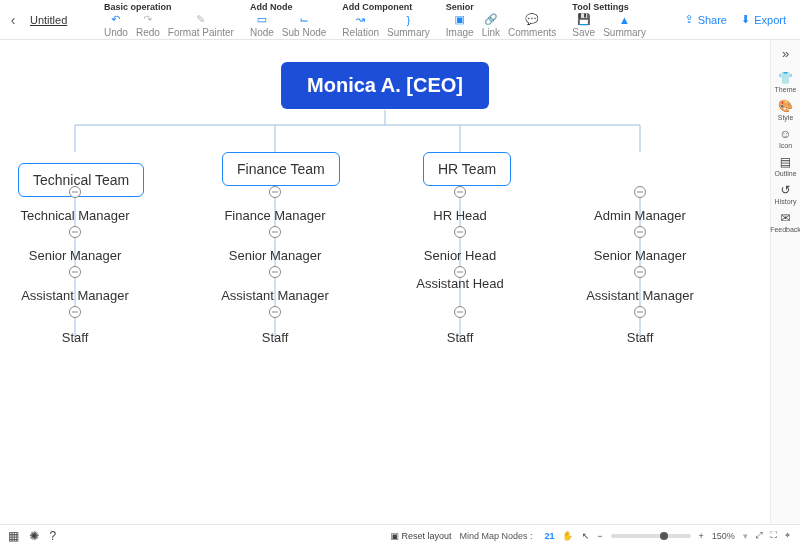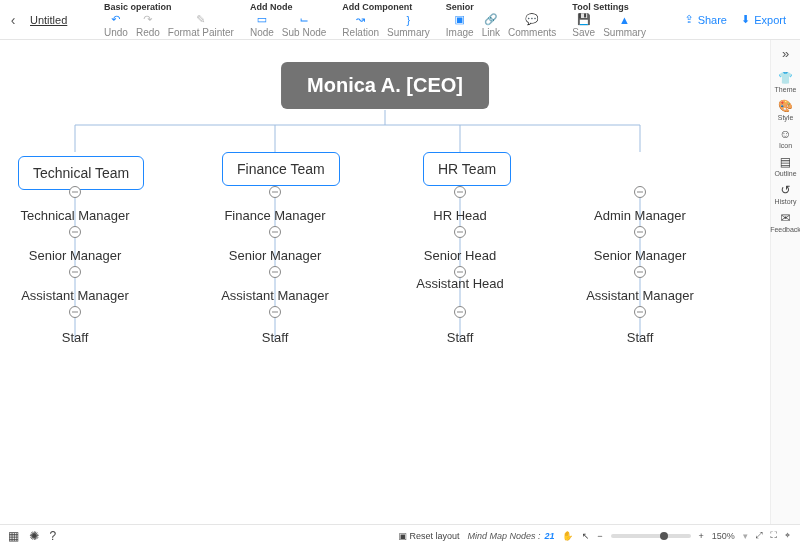--- a/index.html
+++ b/index.html
@@ -18,36 +18,36 @@
   .topbar-right .it{display:flex;align-items:center;gap:4px;cursor:pointer;}
   
   .recent-save{position:absolute;right:32px;top:46px;background:#9aa4ad;color:#fff;font-size:8px;padding:2px 6px;border-radius:3px;display:flex;align-items:center;gap:3px;}
   
   .siderail{position:absolute;right:0;top:40px;width:30px;height:calc(100% - 40px - 22px);border-left:1px solid #eee;background:#fafafa;display:flex;flex-direction:column;align-items:center;padding-top:6px;gap:6px;}
   .siderail .ritem{display:flex;flex-direction:column;align-items:center;gap:1px;color:#555;font-size:7px;cursor:pointer;}
   .siderail .ric{font-size:12px;color:#444;height:14px;display:flex;align-items:center;}
   .collapse-rail{font-size:13px;color:#555;margin-bottom:4px;cursor:pointer;}
   
   .canvas{position:absolute;left:0;top:40px;right:30px;bottom:22px;background:#fff;}
-  .node-root{position:absolute;left:50%;top:22px;transform:translateX(-50%);background:#737373;color:#fff;font-weight:bold;font-size:20px;padding:12px 26px;border-radius:6px;white-space:nowrap;}
+  .node-root{position:absolute;left:50%;top:22px;transform:translateX(-50%);background:#1d4ed8;color:#fff;font-weight:bold;font-size:20px;padding:12px 26px;border-radius:6px;white-space:nowrap;}
   .node-team{position:absolute;border:1.5px solid #1e88ff;border-radius:6px;color:#333;font-size:14px;padding:8px 14px;background:#fff;white-space:nowrap;text-align:center;}
   .child{position:absolute;color:#333;font-size:13px;white-space:nowrap;text-align:center;transform:translateX(-50%);}
   .collapse-dot{position:absolute;width:12px;height:12px;border:1px solid #888;border-radius:50%;background:#fff;transform:translate(-50%,0);}
   .collapse-dot::after{content:"";position:absolute;left:2px;right:2px;top:50%;height:1px;background:#888;transform:translateY(-50%);}
   svg.lines{position:absolute;left:0;top:0;width:100%;height:100%;pointer-events:none;}
   svg.lines path,svg.lines line{stroke:#9fbde0;stroke-width:1;fill:none;}
   
   .statusbar{position:absolute;left:0;right:0;bottom:0;height:22px;border-top:1px solid #e5e5e5;display:flex;align-items:center;font-size:9px;color:#555;background:#fff;}
   .sb-left{display:flex;align-items:center;gap:10px;padding-left:8px;}
   .sb-left span{cursor:pointer;color:#444;font-size:12px;}
   .sb-right{margin-left:auto;display:flex;align-items:center;gap:8px;padding-right:10px;}
   .sb-btn{cursor:pointer;color:#444;}
   .zoom-track{width:80px;height:4px;background:#ddd;border-radius:2px;position:relative;}
   .zoom-thumb{position:absolute;width:8px;height:8px;background:#555;border-radius:50%;top:-2px;left:62%;}
-  .nodecount{display:flex;align-items:flex-end;gap:4px;font-style:italic;}
+  .nodecount{display:flex;align-items:flex-end;gap:12px;}
   .nodecount b{color:#1e88ff;font-weight:bold;}
 </style>
 </head>
 <body>
 
 <div class="topbar">
   <div class="back-col">‹</div>
   <div class="title-col">Untitled</div>
 
   <div class="group">
@@ -186,21 +186,21 @@
     <line x1="640" y1="85" x2="640" y2="112"></line>
 
     <line x1="75" y1="146" x2="75" y2="300"></line>
     <line x1="275" y1="146" x2="275" y2="300"></line>
     <line x1="460" y1="146" x2="460" y2="300"></line>
     <line x1="640" y1="146" x2="640" y2="300"></line>
   </svg>
 
   <div class="node-root">Monica A. [CEO]</div>
 
-  <div class="node-team" style="left:18px;top:116px">Technical Team</div>
+  <div class="node-team" style="left:18px;top:123px">Technical Team</div>
   <div class="node-team" style="left:222px;top:112px">Finance Team</div>
   <div class="node-team" style="left:423px;top:112px">HR Team</div>
 
   <div class="collapse-dot" style="left:75px;top:146px"></div>
   <div class="collapse-dot" style="left:275px;top:146px"></div>
   <div class="collapse-dot" style="left:460px;top:146px"></div>
   <div class="collapse-dot" style="left:640px;top:146px"></div>
 
   <div class="child" style="left:75px;top:168px">Technical Manager</div>
   <div class="collapse-dot" style="left:75px;top:186px"></div>

